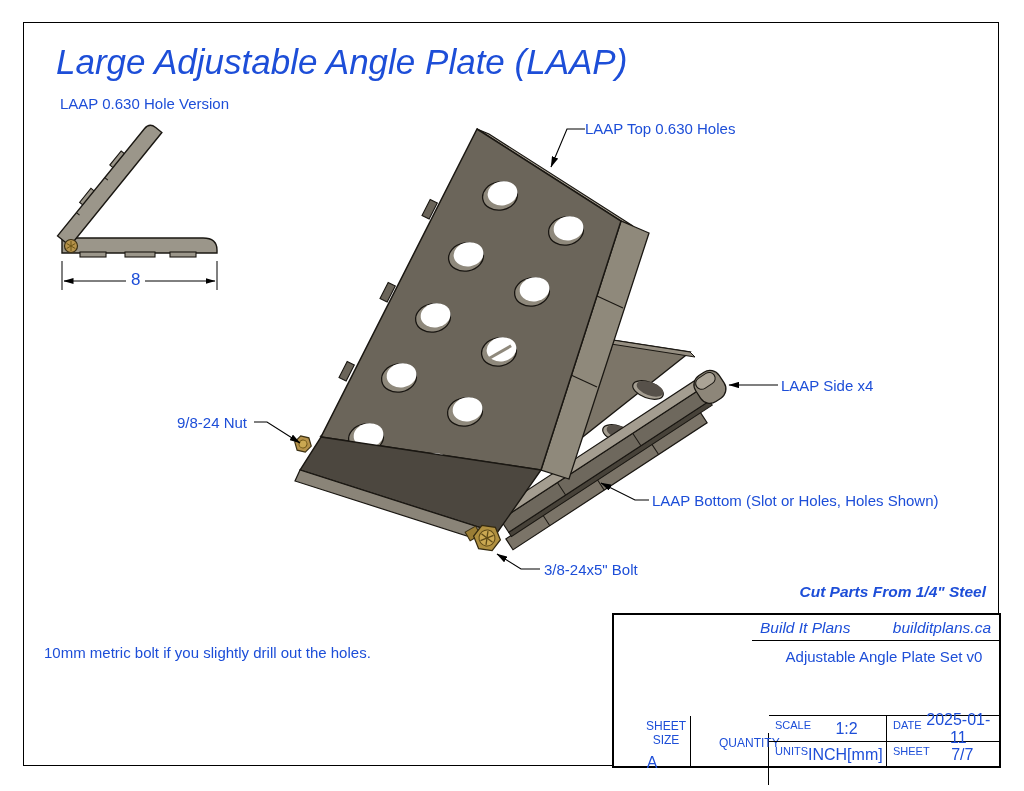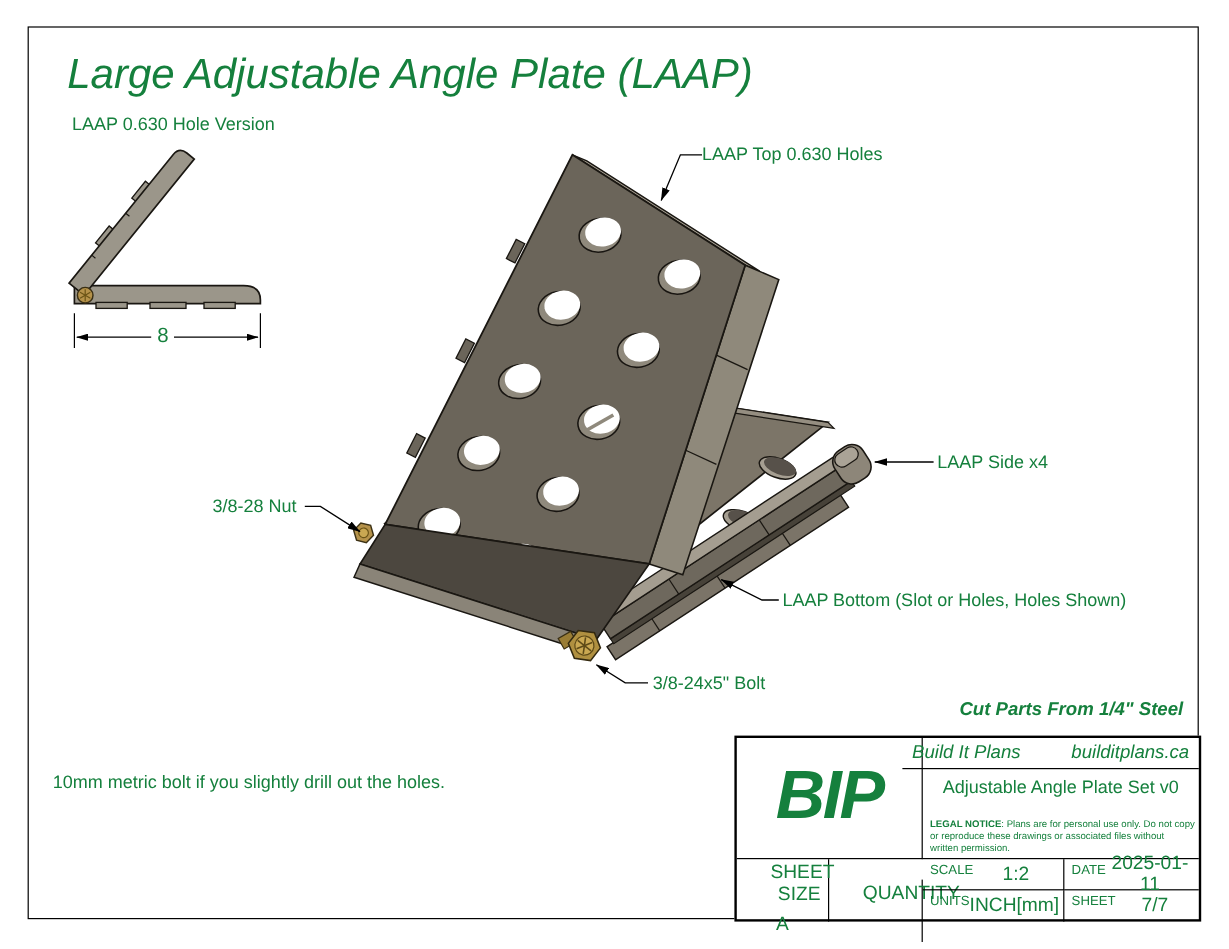--- a/index.html
+++ b/index.html
@@ -1,17 +1,17 @@
 <!DOCTYPE html>
 <html><head>
 <meta charset="utf-8">
 <style>
   html,body{margin:0;padding:0;background:#ffffff;}
   .page{position:relative;width:1024px;height:791px;background:#ffffff;
-        font-family:"Liberation Sans", sans-serif;color:#15803d;overflow:hidden;}
+        font-family:"Liberation Sans", sans-serif;color:#1d4ed8;overflow:hidden;}
   .sheet-border{position:absolute;left:23px;top:22px;width:976px;height:744px;
         border:1.5px solid #000;box-sizing:border-box;}
   .drawing-title{position:absolute;left:56px;top:42px;font-size:35px;font-style:italic;
         font-weight:400;letter-spacing:0px;white-space:nowrap;}
   .drawing-subtitle{position:absolute;left:60px;top:95px;font-size:15px;white-space:nowrap;text-align:right;}
   svg.draw{position:absolute;left:0;top:0;}
   .lbl{position:absolute;font-size:15px;white-space:nowrap;}
   .dim-lbl{position:absolute;left:126px;top:270px;font-size:17px;background:#fff;padding:0 5px;}
   .notes{position:absolute;left:44px;font-size:15px;line-height:20px;white-space:nowrap;}
   .cut-note{position:absolute;left:612px;top:583px;width:374px;text-align:right;
@@ -26,21 +26,21 @@
         transform:translateY(-2px);}
   .brand-row{left:138px;top:0;right:0;height:26px;border-bottom:1.5px solid #000;
         display:flex;justify-content:space-between;align-items:center;padding:0 8px;}
   .brand-name,.brand-site{font-size:15.5px;font-style:italic;}
   .title-cell{left:155px;top:26px;right:0;height:75px;border-bottom:1.5px solid #000;}
   .dwg-name{margin-top:7px;text-align:center;font-size:15px;}
   .legal{position:absolute;left:6px;right:3px;bottom:3px;font-size:8px;line-height:10px;}
   .legal b{font-size:8px;}
   .ss-cell{left:0;top:101px;width:77px;height:52px;border-right:1.5px solid #000;}
   .qty-cell{left:77px;top:118px;width:78px;height:52px;border-right:1.5px solid #000;}
-  .small-label{font-size:16px;text-align:center;margin-top:3px;margin-left:28px;}
+  .small-label{font-size:12px;text-align:center;margin-top:3px;margin-left:28px;}
   .big-val{font-size:16px;text-align:center;margin-top:7px;}
   .scale-cell{left:155px;top:101px;width:118px;height:26px;border-right:1.5px solid #000;
         border-bottom:1.5px solid #000;}
   .units-cell{left:155px;top:127px;width:118px;height:26px;border-right:1.5px solid #000;}
   .date-cell{left:273px;top:101px;right:0;height:26px;border-bottom:1.5px solid #000;}
   .sheet-cell{left:273px;top:127px;right:0;height:26px;}
   .kv{display:flex;align-items:center;height:100%;padding:0 4px 0 6px;}
   .kv .k{font-size:11px;flex:none;align-self:flex-start;margin-top:3px;}
   .kv .v{font-size:16px;flex:1;text-align:center;}
 </style>
@@ -217,46 +217,39 @@
       <polyline points="585,129 567,129 551,167" marker-end="url(#arr)"></polyline>
       <polyline points="778,385 729,385" marker-end="url(#arr)"></polyline>
       <polyline points="254,422 267,422 300,443" marker-end="url(#arr)"></polyline>
       <polyline points="649,500 635,500 601,483" marker-end="url(#arr)"></polyline>
       <polyline points="540,569 521,569 497,554" marker-end="url(#arr)"></polyline>
     </g>
   </svg>
 
   <div class="lbl" style="left:585px;top:120px;">LAAP Top 0.630 Holes</div>
   <div class="lbl" style="left:781px;top:377px;">LAAP Side x4</div>
-  <div class="lbl" style="left:177px;top:414px;">3/8-28 Nut</div>
+  <div class="lbl" style="left:177px;top:414px;">9/8-24 Nut</div>
   <div class="lbl" style="left:652px;top:492px;">LAAP Bottom (Slot or Holes, Holes Shown)</div>
   <div class="lbl" style="left:544px;top:561px;">3/8-24x5" Bolt</div>
 
   <div class="dim-lbl">8</div>
 
   <div class="notes" style="top:643px;">
     <div>10mm metric bolt if you slightly drill out the holes.</div>
   </div>
 
   <div class="cut-note">Cut Parts From 1/4" Steel</div>
 
   <div class="tblock">
-    <div class="cell bip-cell">
-      <span class="bip-logo">BIP</span>
-    </div>
     <div class="cell brand-row">
       <span class="brand-name">Build It Plans</span>
       <span class="brand-site">builditplans.ca</span>
     </div>
     <div class="cell title-cell">
       <div class="dwg-name">Adjustable Angle Plate Set v0</div>
-      <div class="legal">
-        <b>LEGAL NOTICE</b><span>: Plans are for personal use only. Do not copy or</span>
-        <span>reproduce these drawings or associated files without written permission.</span>
-      </div>
     </div>
     <div class="cell ss-cell">
       <div class="small-label">SHEET SIZE</div>
       <div class="big-val">A</div>
     </div>
     <div class="cell qty-cell">
       <div class="small-label">QUANTITY</div>
       <div class="big-val"></div>
     </div>
     <div class="cell scale-cell">

